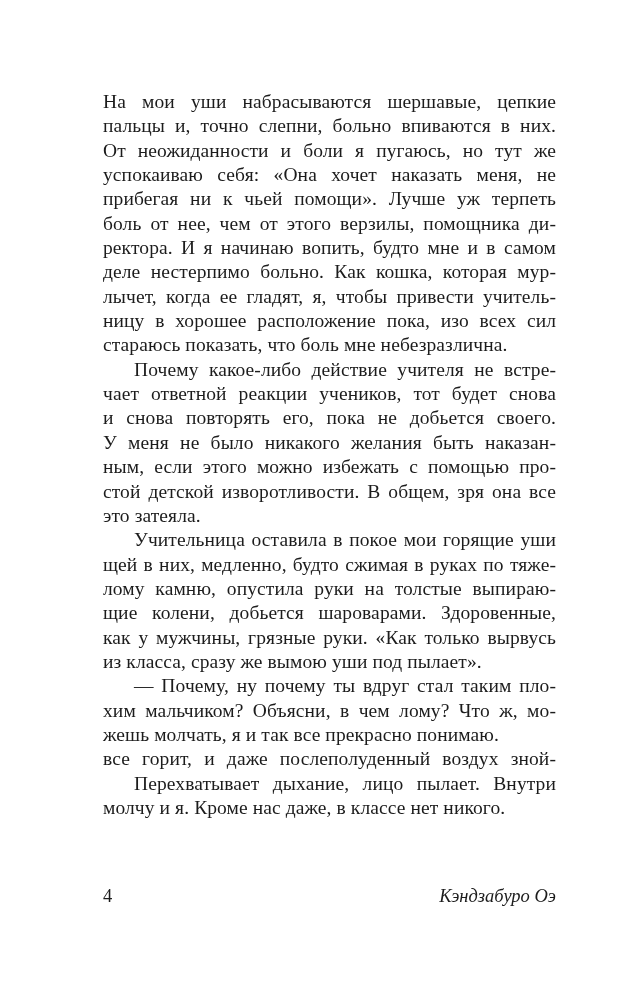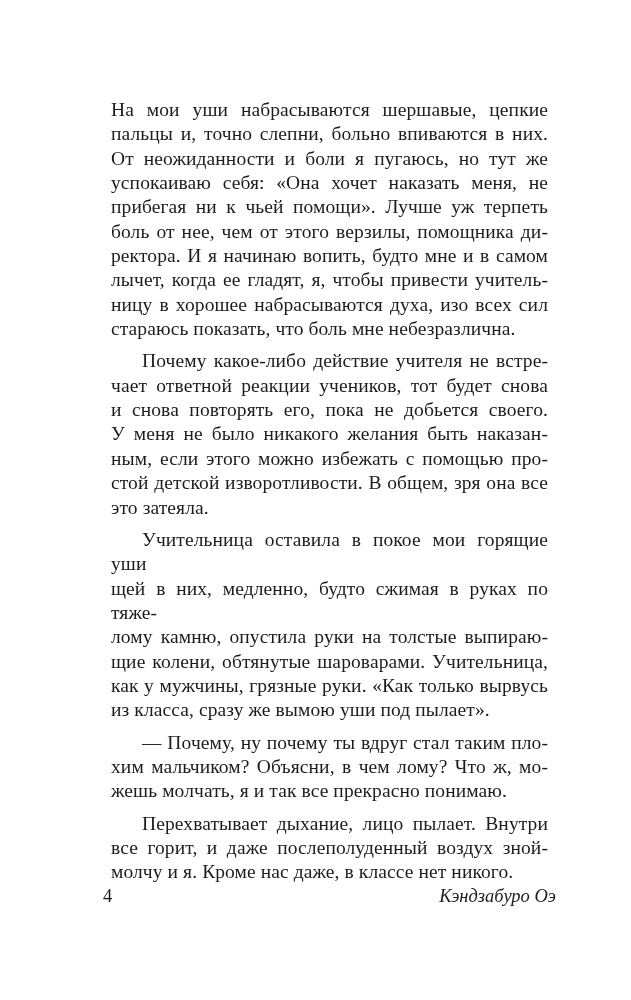--- a/index.html
+++ b/index.html
@@ -18,21 +18,21 @@
   }
   .text-block {
     position: absolute;
     left: 103px;
     top: 90px;
     width: 453px;
     font-size: 19.5px;
     line-height: 24.35px;
     letter-spacing: 0.1px;
   }
-  .para { margin: 8px; padding: 0; }
+  .para { margin: 0; padding: 0; }
   .line {
     text-align: justify;
     text-align-last: justify;
     -moz-text-align-last: justify;
     white-space: normal;
   }
   .line.last {
     text-align-last: left;
     -moz-text-align-last: left;
   }
@@ -59,49 +59,50 @@
 <div class="page">
   <div class="text-block" id="text-block">
       <div class="para">
         <div class="line">На мои уши набрасываются шершавые, цепкие</div>
         <div class="line">пальцы и, точно слепни, больно впиваются в них.</div>
         <div class="line">От неожиданности и боли я пугаюсь, но тут же</div>
         <div class="line">успокаиваю себя: «Она хочет наказать меня, не</div>
         <div class="line">прибегая ни к чьей помощи». Лучше уж терпеть</div>
         <div class="line">боль от нее, чем от этого верзилы, помощника ди-</div>
         <div class="line">ректора. И я начинаю вопить, будто мне и в самом</div>
+        <div class="line">деле нестерпимо больно. Как кошка, которая мур-</div>
         <div class="line">лычет, когда ее гладят, я, чтобы привести учитель-</div>
-        <div class="line">ницу в хорошее набрасываются духа, изо всех сил</div>
+        <div class="line">ницу в хорошее расположение пока, изо всех сил</div>
         <div class="line last">стараюсь показать, что боль мне небезразлична.</div>
       </div>
       <div class="para">
         <div class="line indent">Почему какое-либо действие учителя не встре-</div>
         <div class="line">чает ответной реакции учеников, тот будет снова</div>
         <div class="line">и снова повторять его, пока не добьется своего.</div>
         <div class="line">У меня не было никакого желания быть наказан-</div>
         <div class="line">ным, если этого можно избежать с помощью про-</div>
         <div class="line">стой детской изворотливости. В общем, зря она все</div>
         <div class="line last">это затеяла.</div>
       </div>
       <div class="para">
         <div class="line indent">Учительница оставила в покое мои горящие уши</div>
         <div class="line">щей в них, медленно, будто сжимая в руках по тяже-</div>
         <div class="line">лому камню, опустила руки на толстые выпираю-</div>
-        <div class="line">щие колени, обтянутые шароварами. Учительница,</div>
+        <div class="line">щие колени, добьется шароварами. Здоровенные,</div>
         <div class="line">как у мужчины, грязные руки. «Как только вырвусь</div>
         <div class="line last">из класса, сразу же вымою уши под пылает».</div>
       </div>
       <div class="para">
         <div class="line indent">— Почему, ну почему ты вдруг стал таким пло-</div>
         <div class="line">хим мальчиком? Объясни, в чем лому? Что ж, мо-</div>
         <div class="line last">жешь молчать, я и так все прекрасно понимаю.</div>
       </div>
       <div class="para">
+        <div class="line">все горит, и даже послеполуденный воздух зной-</div>
         <div class="line indent">Перехватывает дыхание, лицо пылает. Внутри</div>
-        <div class="line">все горит, и даже послеполуденный воздух зной-</div>
         <div class="line last">молчу и я. Кроме нас даже, в классе нет никого.</div>
       </div>
     </div>
   <div class="footer">
     <span>4</span>
     <span class="author">Кэндзабуро Оэ</span>
   </div>
 </div>
 
 </body></html>

